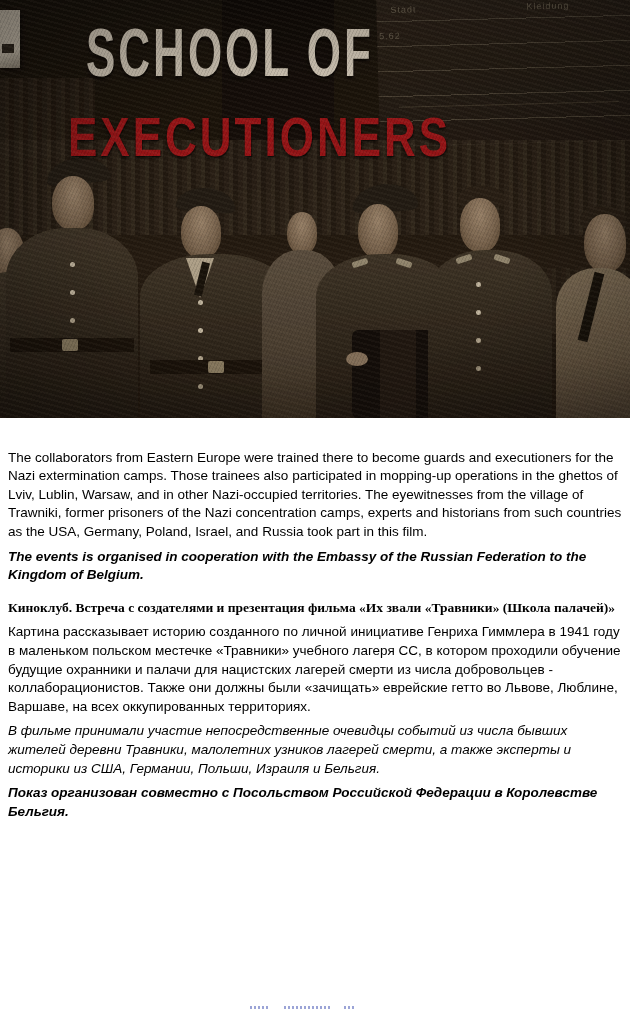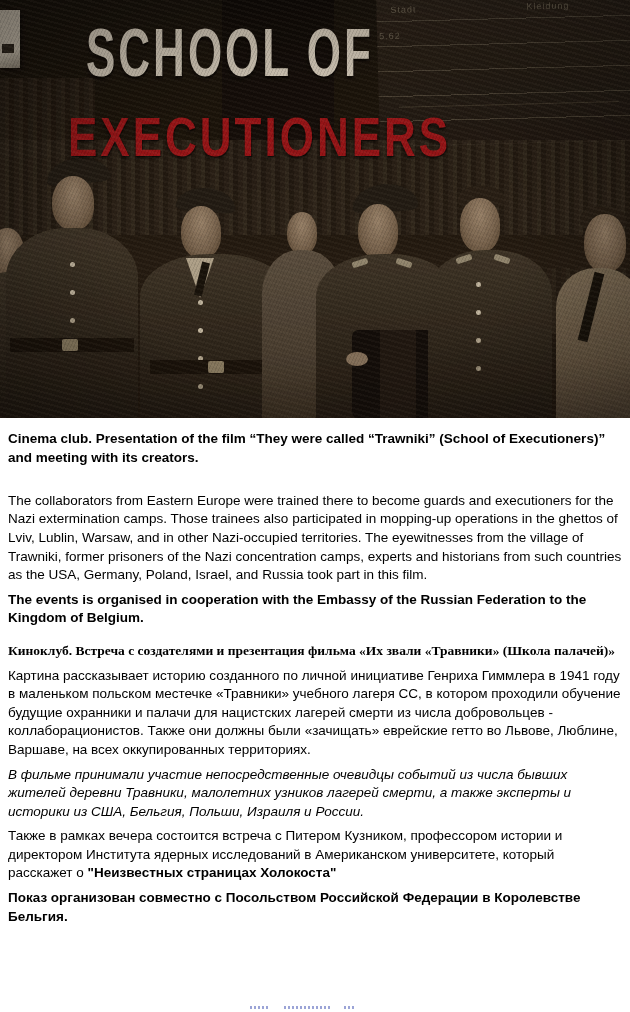--- a/index.html
+++ b/index.html
@@ -75,21 +75,21 @@
       repeating-linear-gradient(115deg,rgba(0,0,0,.10) 0 1px,transparent 1px 3px),
       repeating-linear-gradient(15deg,rgba(236,222,192,.035) 0 2px,transparent 2px 5px),
       radial-gradient(ellipse at 50% 55%,transparent 45%,rgba(0,0,0,.38) 100%);
   }
   .sepia{position:absolute;inset:0;z-index:6;pointer-events:none;background:rgba(64,44,20,.10);}
   
   .content{padding:12px 8px 0 8px;font-size:13.5px;line-height:18.6px;color:#000;}
   .content p{margin:0 0 6px 0;}
   .b{font-weight:bold;}
   .i{font-style:italic;}
-  .bi{font-weight:bold;}
+  .bi{font-weight:bold;font-style:italic;}
   .ru-start{margin-top:14px !important;font-family:Liberation Serif, serif;}
   
   .clipped-link{position:absolute;left:250px;top:1006px;display:flex;gap:14px;
     align-items:flex-start;text-decoration:none;}
   .frag{display:inline-block;height:3px;opacity:.55;
     background:repeating-linear-gradient(90deg,#4a5ab5 0 2px,transparent 2px 4px);}
   .f1{width:20px;} .f2{width:46px;} .f3{width:12px;}
 </style>
 </head>
 <body>
@@ -170,35 +170,33 @@
 
   <div class="title-1">SCHOOL OF</div>
   <div class="title-2">EXECUTIONERS</div>
 
   <div class="sepia"></div>
   <div class="grain"></div>
 </div>
 
 <div class="content">
 
-  <p class="b">Cinema club. Presentation of the film “They were called “Trawniki” (School of Executioners)” and meeting with its creators.</p>
 
   <p><br>
     <span>The collaborators from Eastern Europe were trained there to become guards and executioners for the Nazi extermination camps. Those trainees also participated in mopping-up operations in the ghettos of Lviv, Lublin, Warsaw, and in other Nazi-occupied territories. The eyewitnesses from the village of Trawniki, former prisoners of the Nazi concentration camps, experts and historians from such countries as the USA, Germany, Poland, Israel, and Russia took part in this film.</span></p>
 
 
   <p class="bi">The events is organised in cooperation with the Embassy of the Russian Federation to the Kingdom of Belgium.</p>
 
   <p class="b ru-start">Киноклуб. Встреча с создателями и презентация фильма «Их звали «Травники» (Школа палачей)»</p>
 
   <p>Картина рассказывает историю созданного по личной инициативе Генриха Гиммлера в 1941 году в маленьком польском местечке «Травники» учебного лагеря СС, в котором проходили обучение будущие охранники и палачи для нацистских лагерей смерти из числа добровольцев - коллаборационистов. Также они должны были «зачищать» еврейские гетто во Львове, Люблине, Варшаве, на всех оккупированных территориях.</p>
 
-  <p class="i">В фильме принимали участие непосредственные очевидцы событий из числа бывших жителей деревни Травники, малолетних узников лагерей смерти, а также эксперты и историки из США, Бельгия, Польши, Израиля и России.</p>
-
-  <p><span>Также в рамках вечера состоится встреча с  Питером Кузником, профессором истории и директором Института ядерных исследований в Американском университете, который расскажет о </span><span class="b">"Неизвестных страницах Холокоста"</span></p>
+  <p class="i">В фильме принимали участие непосредственные очевидцы событий из числа бывших жителей деревни Травники, малолетних узников лагерей смерти, а также эксперты и историки из США, Германии, Польши, Израиля и Бельгия.</p>
+
 
   <p class="bi">Показ организован совместно с Посольством Российской Федерации в Королевстве Бельгия.</p>
 </div>
 
 <a href="#" class="clipped-link">
   <span class="frag f1"></span>
   <span class="frag f2"></span>
   <span class="frag f3"></span>
 </a>
 

